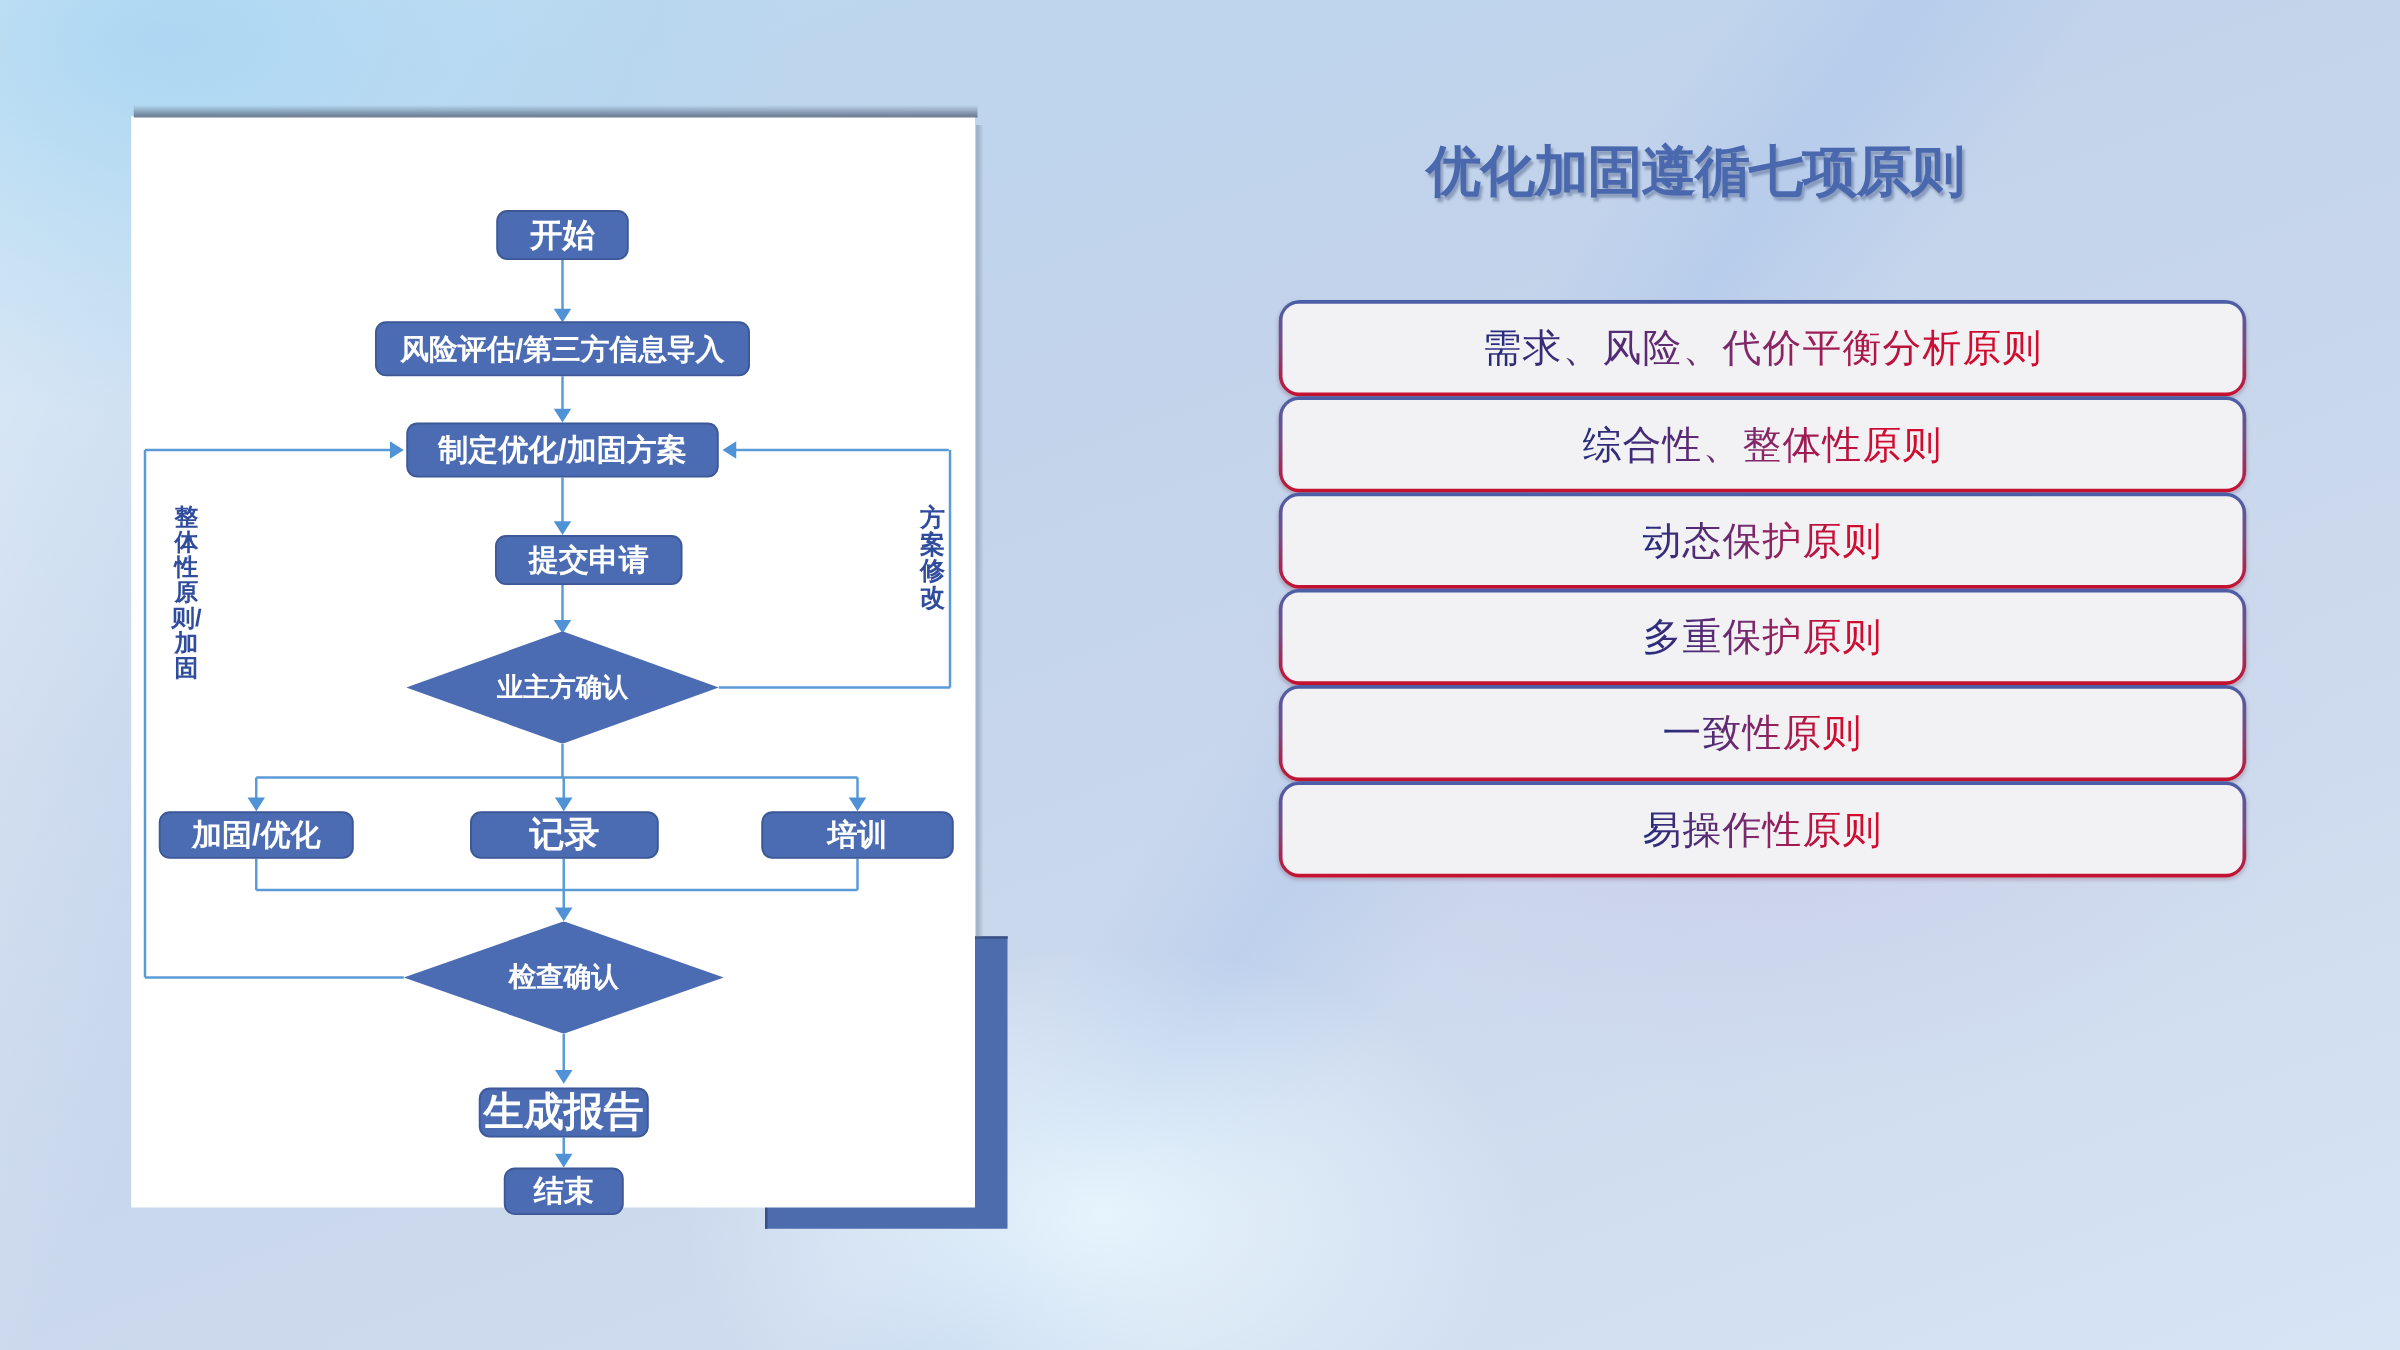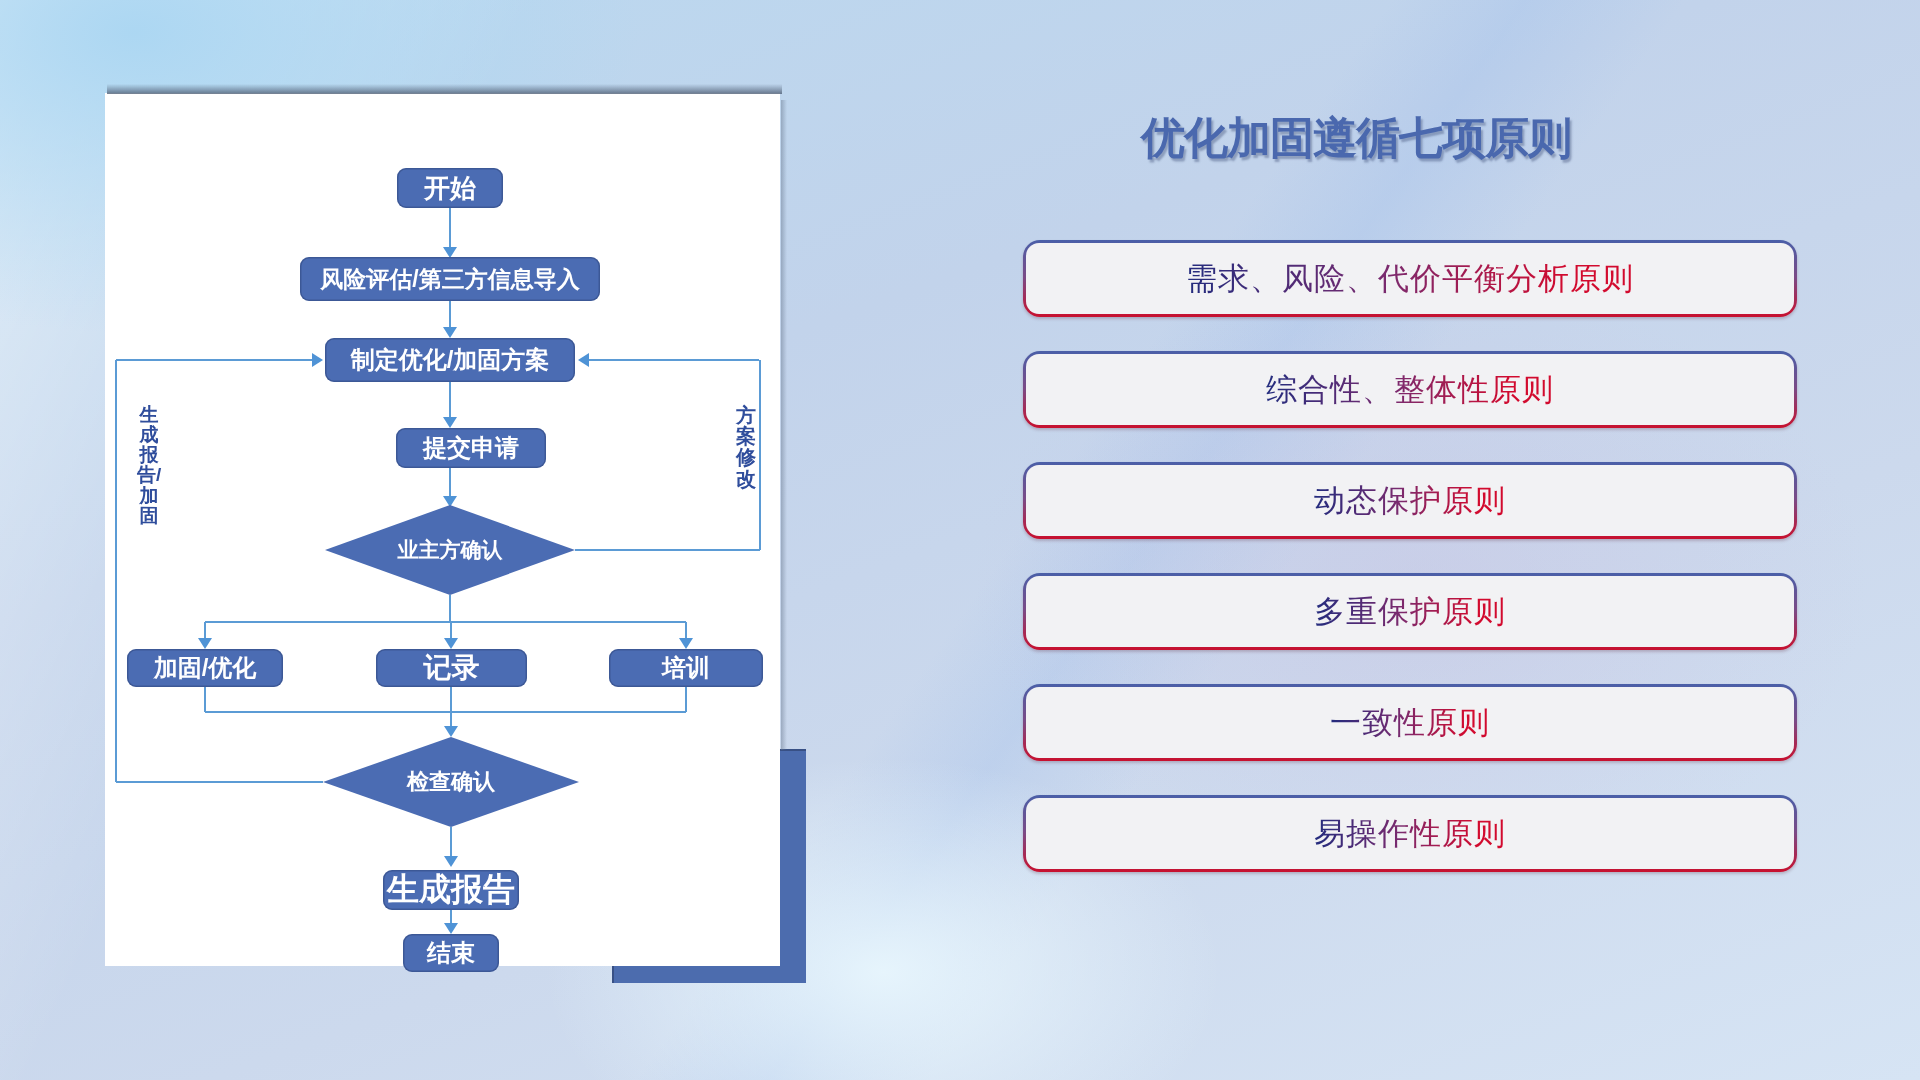--- a/index.html
+++ b/index.html
@@ -61,21 +61,21 @@
   
   .panel-title{
     position:absolute;left:960px;top:112px;width:792px;height:60px;
     font-size:44px;line-height:52px;font-weight:bold;text-align:center;
     color:#4a68ae;letter-spacing:-1px;
     text-shadow:2px 3px 2px rgba(52,68,110,0.38);
     z-index:2;
   }
   .principles{
     position:absolute;left:1023px;top:240px;width:774px;
-    display:flex;flex-direction:column;gap:34px;z-index:2;
+    display:flex;flex-direction:column;z-index:2;
   }
   .p-box{
     height:77px;box-sizing:border-box;padding:3px;border-radius:17px;
     background:linear-gradient(180deg,#4a5fa8 0%,#7a4a86 48%,#c8102e 100%);
     box-shadow:0 2px 3px rgba(90,40,60,0.25);
   }
   .p-inner{
     width:100%;height:100%;border-radius:13px;background:#f2f2f4;
     display:flex;align-items:center;justify-content:center;
   }
@@ -149,21 +149,21 @@
       <div class="flow-box" style="left:271px;top:544px;width:151px;height:38px;font-size:28px;">记录</div>
 
       <div class="flow-box" style="left:504px;top:544px;width:154px;height:38px;font-size:24px;">培训</div>
 
       <div class="diamond" style="left:218px;top:632px;width:256px;height:90px;font-size:22px;">检查确认</div>
 
       <div class="flow-box" style="left:278px;top:765px;width:136px;height:40px;font-size:32px;">生成报告</div>
 
       <div class="flow-box" style="left:298px;top:829px;width:96px;height:38px;font-size:24px;">结束</div>
 
-      <div class="vlabel" style="left:32px;top:300px;font-size:19px;">生成报告/加固</div>
+      <div class="vlabel" style="left:32px;top:300px;font-size:19px;">整体性原则/加固</div>
 
       <div class="vlabel" style="left:629px;top:300px;font-size:20px;">方案修改</div>
 
     </div>
   </div>
 
   <div class="panel-title">优化加固遵循七项原则</div>
 
   <div class="principles" id="principles-list">
     <div class="p-box">

